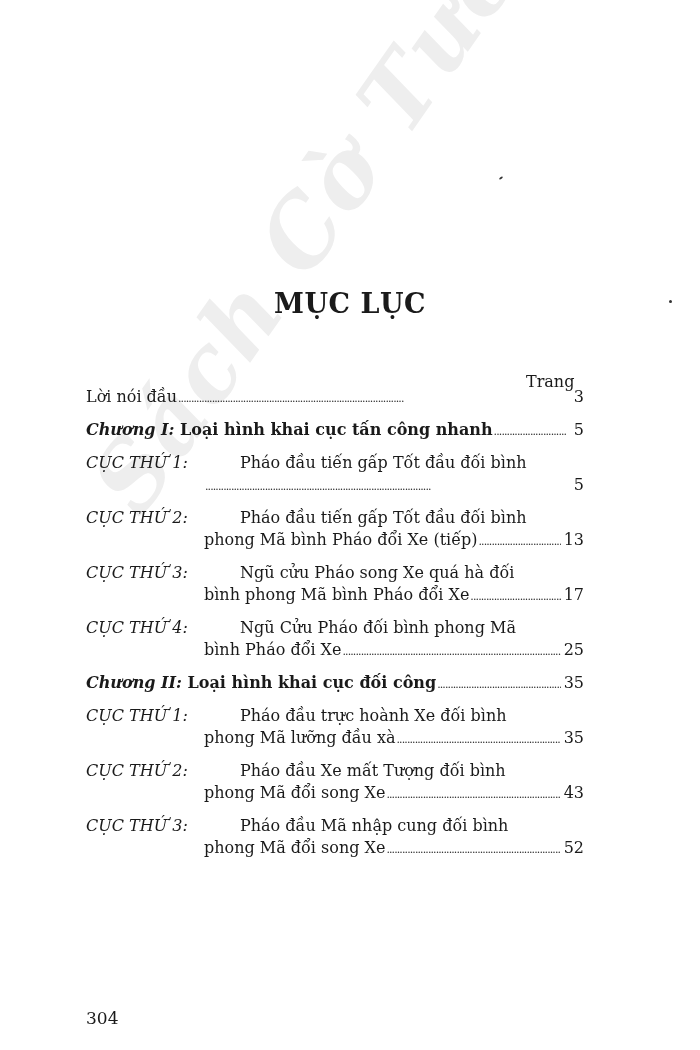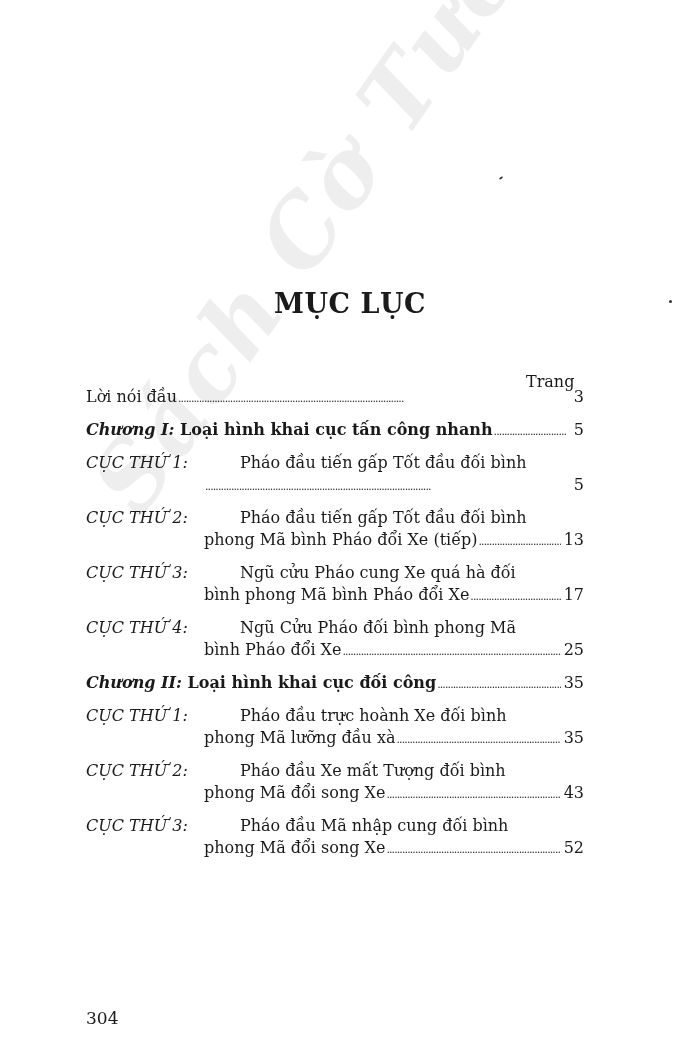--- a/index.html
+++ b/index.html
@@ -99,21 +99,21 @@
       <span class="lbl">phong Mã bình Pháo đổi Xe (tiếp)</span>
       <span class="lead"></span>
       <span class="pg">13</span>
     </div>
   </div>
   <div class="gap-s"></div>
 
   <div class="entry sub">
     <div class="first">
       <span class="prefix">CỤC THỨ 3:</span>
-      <span>Ngũ cửu Pháo cung Xe quá hà đối</span>
+      <span>Ngũ cửu Pháo song Xe quá hà đối</span>
     </div>
     <div class="line second">
       <span class="lbl">bình phong Mã bình Pháo đổi Xe</span>
       <span class="lead"></span>
       <span class="pg">17</span>
     </div>
   </div>
   <div class="gap-s"></div>
 
   <div class="entry sub">

